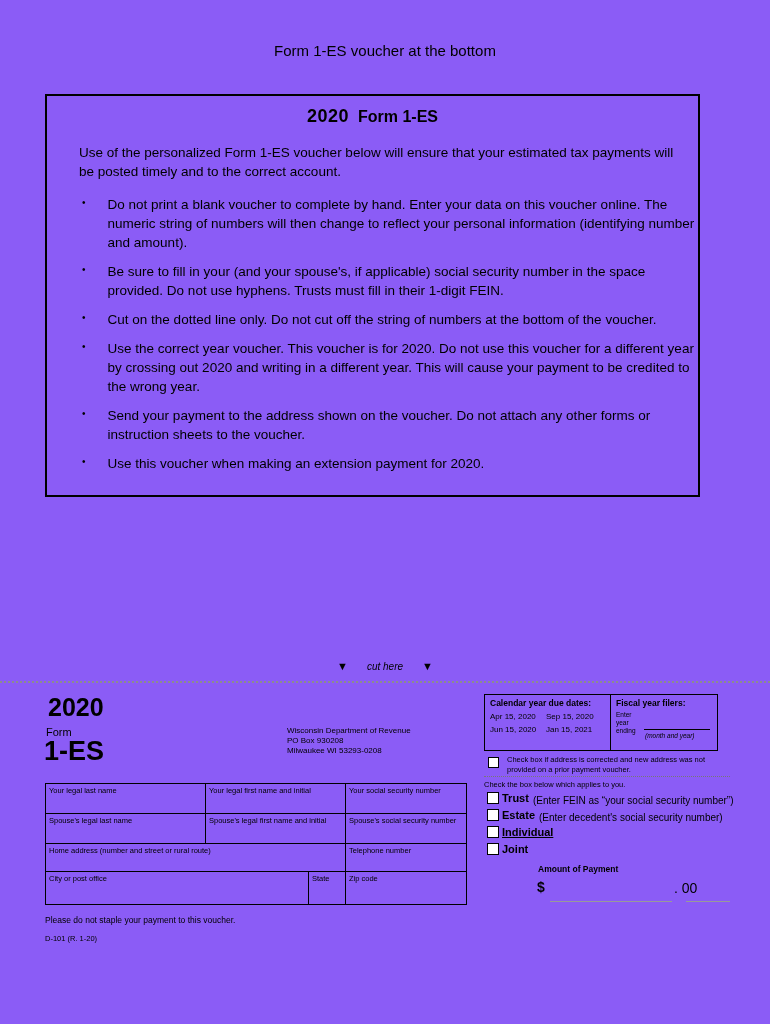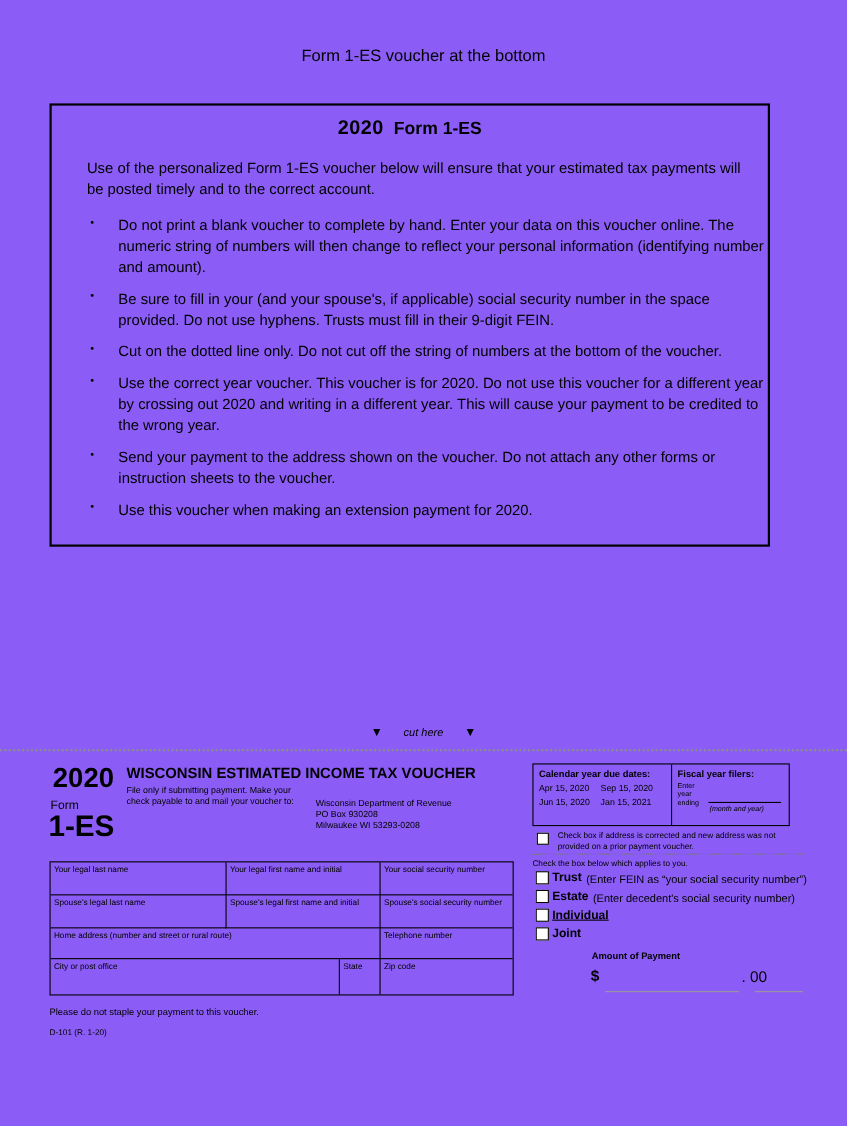--- a/index.html
+++ b/index.html
@@ -83,21 +83,21 @@
       <span class="yr">2020</span><span class="frm">Form 1-ES</span>
     </div>
     <div class="instr-intro">Use of the personalized Form 1-ES voucher below will ensure that your estimated tax payments will be posted timely and to the correct account.</div>
     <div class="bullets">
       <div class="bullet-row">
         <span class="dot">•</span>
         <span class="btxt">Do not print a blank voucher to complete by hand. Enter your data on this voucher online. The numeric string of numbers will then change to reflect your personal information  (identifying number and amount).</span>
       </div>
       <div class="bullet-row">
         <span class="dot">•</span>
-        <span class="btxt">Be sure to fill in your (and your spouse's, if applicable) social security number in the space provided.  Do not use hyphens. Trusts must fill in their 9-digit FEIN.</span>
+        <span class="btxt">Be sure to fill in your (and your spouse's, if applicable) social security number in the space provided.  Do not use hyphens. Trusts must fill in their 1-digit FEIN.</span>
       </div>
       <div class="bullet-row">
         <span class="dot">•</span>
         <span class="btxt">Cut on the dotted line only.  Do not cut off the string of numbers at the bottom of the voucher.</span>
       </div>
       <div class="bullet-row">
         <span class="dot">•</span>
         <span class="btxt">Use the correct year voucher. This voucher is for 2020. Do not use this voucher for a different year by crossing out 2020 and writing in a different year.  This will cause your payment to be credited to the wrong year.</span>
       </div>
       <div class="bullet-row">
@@ -114,22 +114,20 @@
   <div class="abs cut-row">
     <span class="cut-arrow">▼</span>
     <span class="cut-label">cut here</span>
     <span class="cut-arrow">▼</span>
   </div>
   <div class="abs cut-line"></div>
 
   <div class="abs v-year">2020</div>
   <div class="abs v-form-word">Form</div>
   <div class="abs v-form-num">1-ES</div>
-  <div class="abs v-title">WISCONSIN ESTIMATED INCOME TAX VOUCHER</div>
-  <div class="abs v-note">File only if submitting payment. Make your check payable to and mail your voucher to:</div>
   <div class="abs v-addr">
     <div>Wisconsin Department of Revenue</div>
     <div>PO Box 930208</div>
     <div>Milwaukee WI  53293-0208</div>
   </div>
 
   <div class="abs cal-box">
     <div class="cal-left">
       <div class="cal-hd">Calendar year due dates:</div>
       <div class="cal-row">

